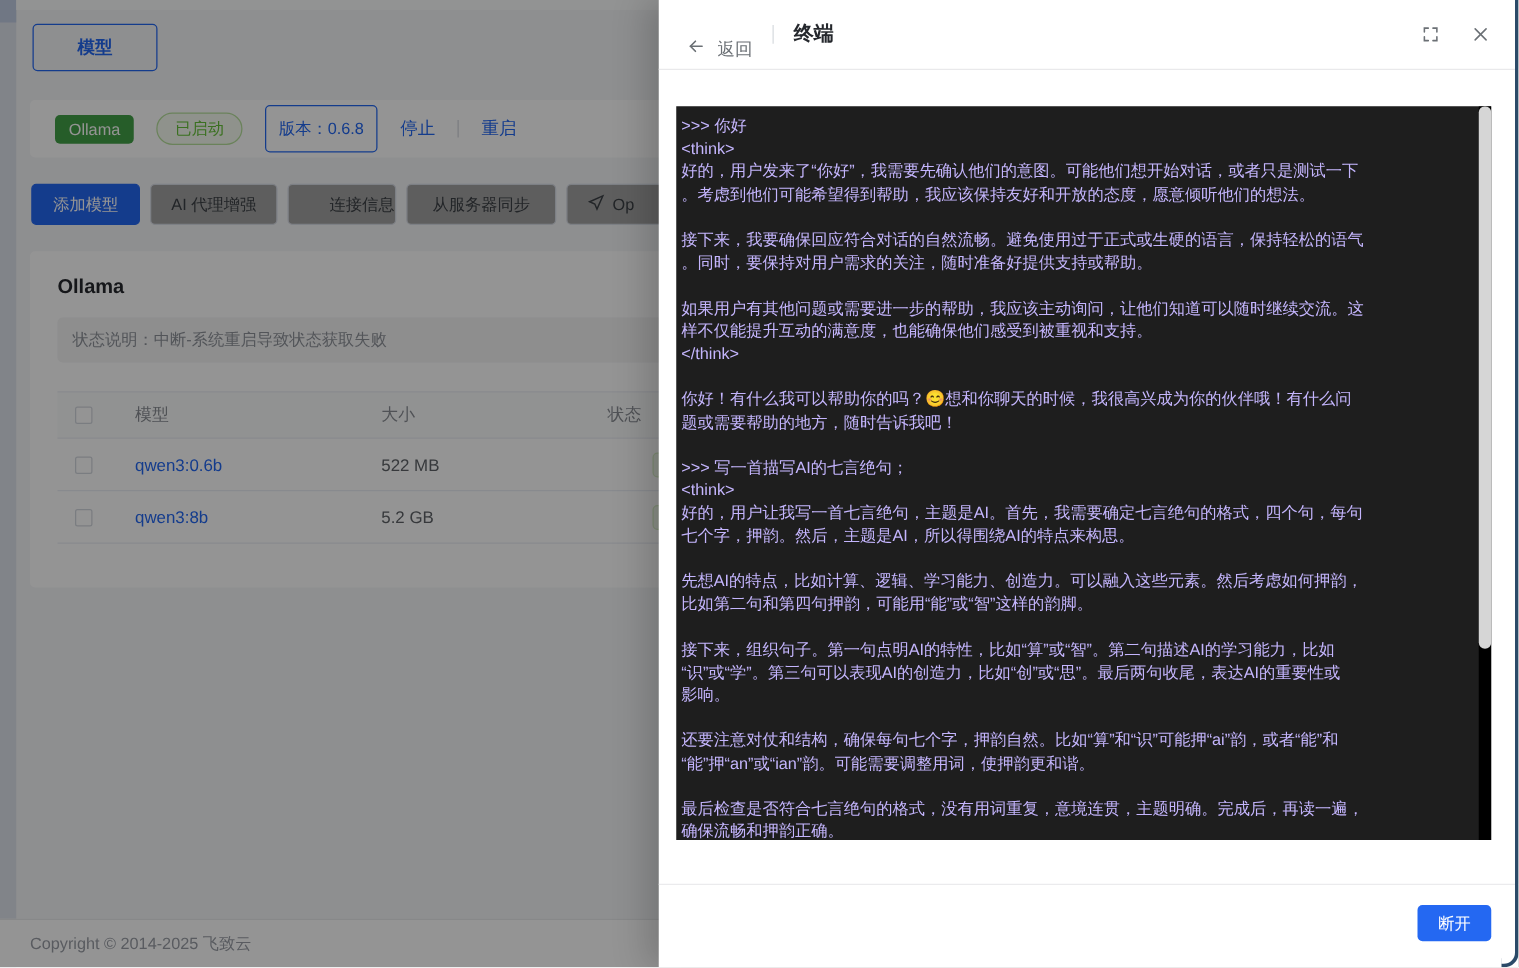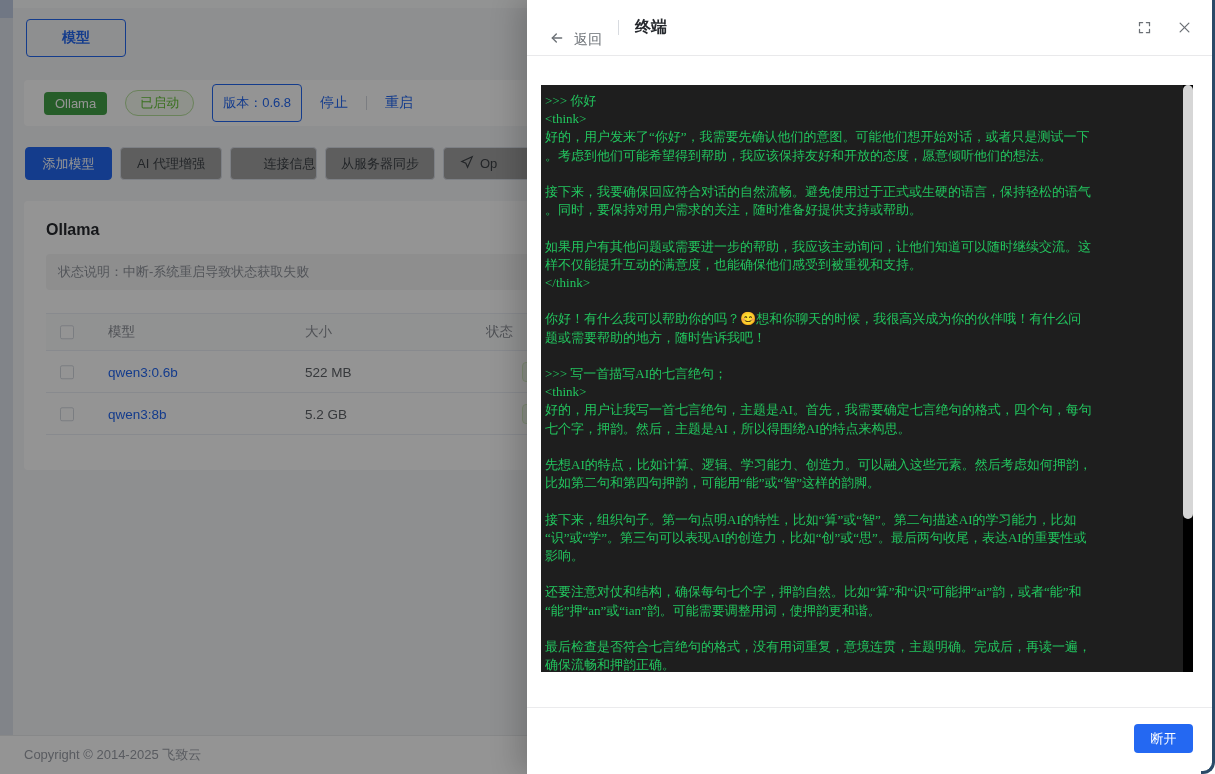--- a/index.html
+++ b/index.html
@@ -26,21 +26,21 @@
   .badge-outline { color:#2468f2; border:1px solid #2468f2; background:transparent; font-size:13px;
     padding:9px 10px; border-radius:4px; }
   .blue-link { color:#2468f2; font-size:14px; font-weight:500; text-decoration:none; cursor:pointer; }
   .vdiv { width:1px; height:14px; background:#d4d7de; }
 
   .toolbar { position:absolute; left:25px; top:147px; display:flex; gap:8px; }
   .btn { height:33px; border-radius:4px; font-size:13px; cursor:pointer; font-family:inherit;
     display:inline-flex; align-items:center; justify-content:center; gap:6px; white-space:nowrap; }
   .btn-primary { background:#2468f2; border:1px solid #2468f2; color:#fff; width:87px; }
   .btn-plain { background:#a3a3a3; border:1px solid #d8dce5; color:#3c4045; }
-  .btn-plain.w1 { width:102px; } .btn-plain.w2 { width:87px;padding-left:32px; } .btn-plain.w3 { width:110px; }
+  .btn-plain.w1 { width:102px; } .btn-plain.w2 { width:87px;padding-left:32px; } .btn-plain.w3 { width:120px; }
   .btn-plain.w4 { width:130px; justify-content:flex-start; padding-left:16px; }
 
   .panel-card { left:24px; top:201px; width:1167px; height:269px; }
   .panel-title { position:absolute; left:22px; top:20px; font-size:16px; font-weight:bold; color:#26292e; }
   .note { position:absolute; left:22px; top:53px; width:1123px; height:36px; background:#f4f4f5;
     border-radius:4px; line-height:36px; padding-left:12px; color:#8f939a; font-size:13px; }
   .tbl { position:absolute; left:22px; top:112px; width:1123px; }
   .tr { position:relative; border-bottom:1px solid #ebeef5; }
   .tr.head { height:38px; border-top:1px solid #ebeef5; background:#fafbfc; }
   .tr.rowline { height:42px; }
@@ -71,22 +71,22 @@
   .hdr-div { width:1px; height:15px; background:#d8dbe0; margin:0 16px; }
   .drawer-title { font-size:16px; font-weight:600; color:#25282d; }
   .hdr-spacer { flex:1; }
   .icon-btn { width:18px; height:18px; display:inline-flex; align-items:center; justify-content:center;
     color:#6b7075; cursor:pointer; }
   .icon-btn + .icon-btn { margin-left:22px; }
 
   .terminal { position:absolute; left:14px; top:85px; width:652px; height:587px; background:#1e1e1e;
     overflow:hidden; }
   .term-lines { position:absolute; left:4px; top:7px; right:12px; bottom:0; }
-  .tline { font-family:Liberation Serif, serif; font-size:13px;
-    line-height:18.2px; min-height:18.2px; color:#22c55e; white-space:pre; overflow:hidden; }
+  .tline { font-family:Liberation Sans, sans-serif; font-size:13px;
+    line-height:18.2px; min-height:18.2px; color:#c4b5fd; white-space:pre; overflow:hidden; }
   .term-scroll { position:absolute; right:0; top:0; width:10px; height:587px; background:#000; }
   .term-thumb { position:absolute; left:0; top:0; width:10px; height:434px; background:#d6d6d6;
     border-radius:5px; cursor:pointer; }
 
   .drawer-footer-line { position:absolute; left:0; right:0; top:707px; height:1px; background:#ebebed; }
   .disconnect-btn { position:absolute; right:22px; top:724px; width:59px; height:29px;
     background:#2468f2; border:none; border-radius:4px; color:#fff; font-size:13px; cursor:pointer;
     font-family:inherit; }
 
   

